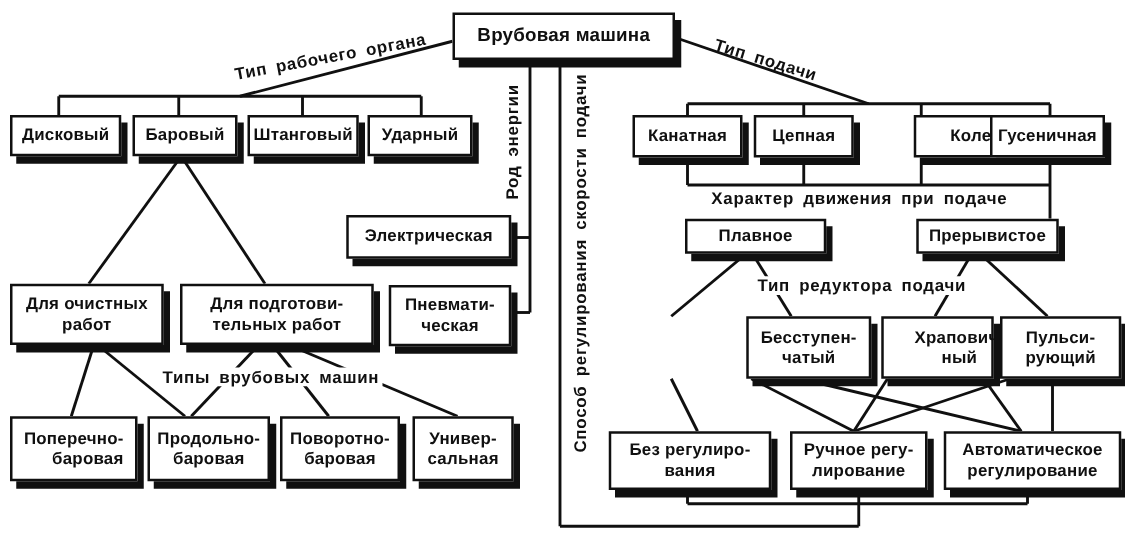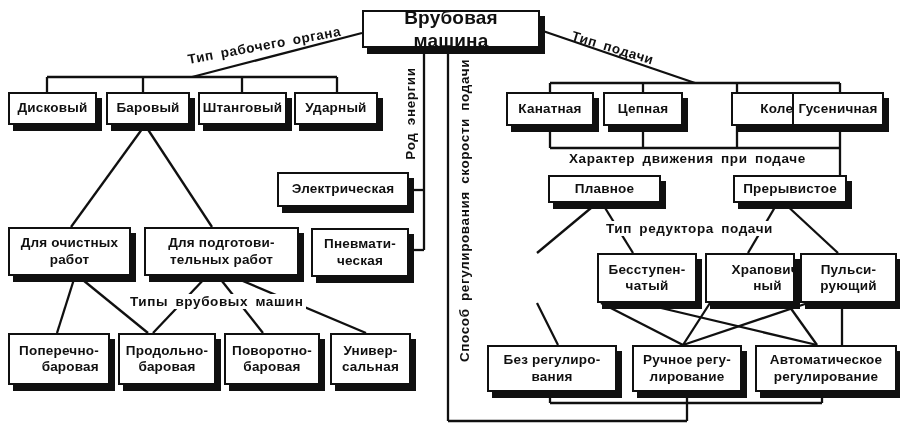--- a/index.html
+++ b/index.html
@@ -79,21 +79,21 @@
       <line x1="537" y1="303" x2="558" y2="345"></line>
       <line x1="601" y1="303" x2="683" y2="345"></line>
       <line x1="640" y1="303" x2="817" y2="345"></line>
       <line x1="710" y1="303" x2="683" y2="345"></line>
       <line x1="787" y1="303" x2="817" y2="345"></line>
       <line x1="808" y1="303" x2="683" y2="345"></line>
       <line x1="842" y1="303" x2="842" y2="345"></line>
     </g>
   </svg>
 
-  <div class="box" style="left:362px;top:10px;width:178px;height:38px;font-size:19px;">Врубовая машина</div>
+  <div class="box" style="left:362px;top:10px;width:178px;height:38px;font-size:15px;">Врубовая машина</div>
 
   <div class="box" style="left:106px;top:92px;width:84px;height:33px;">Баровый</div>
   <div class="box" style="left:8px;top:92px;width:89px;height:33px;">Дисковый</div>
   <div class="box" style="left:198px;top:92px;width:89px;height:33px;">Штанговый</div>
   <div class="box" style="left:294px;top:92px;width:84px;height:33px;">Ударный</div>
 
   <div class="box" style="left:277px;top:172px;width:132px;height:35px;">Электрическая</div>
   <div class="box" style="left:311px;top:228px;width:98px;height:49px;">Пневмати-
 ческая</div>
 

